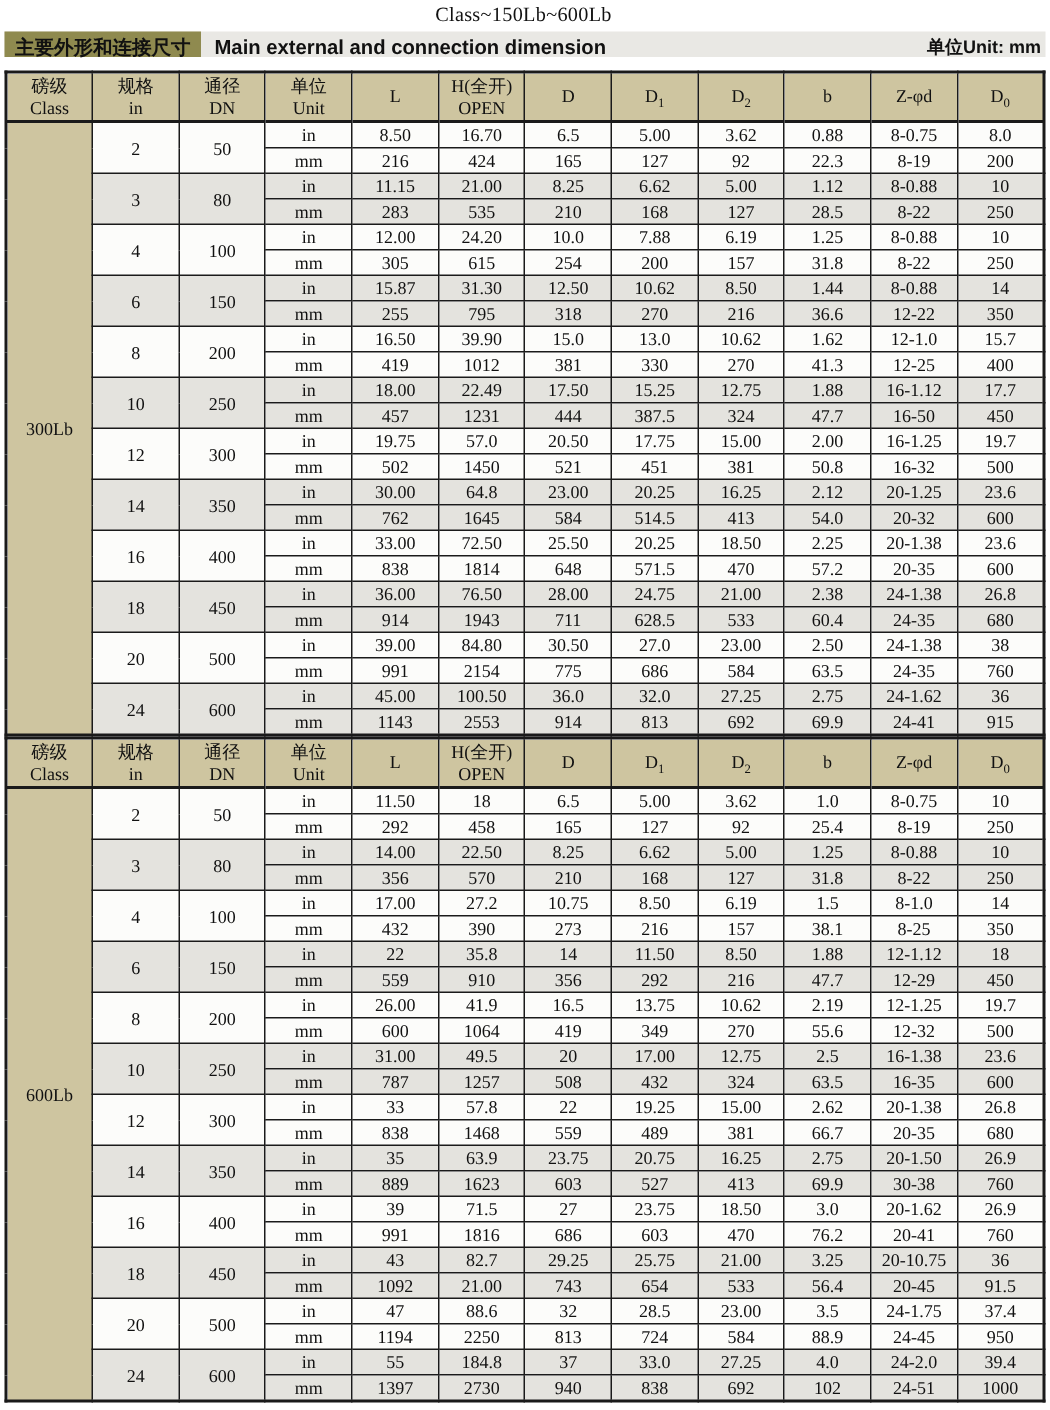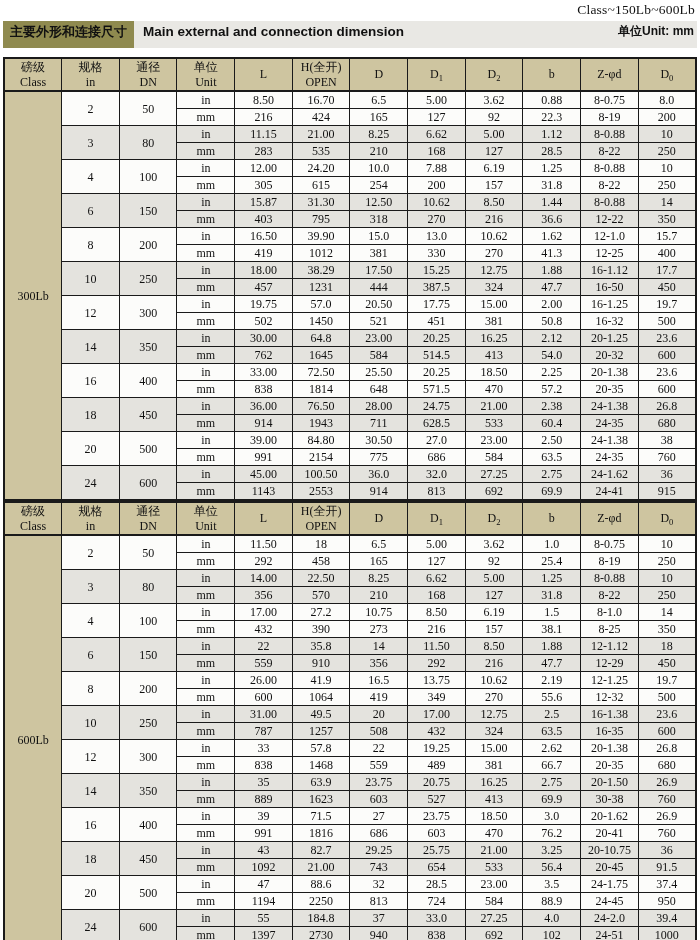--- a/index.html
+++ b/index.html
@@ -12,30 +12,30 @@
   }
   html,body{margin:0;padding:0;background:#fff;}
   body{
     width:700px;height:940px;overflow:hidden;
     font-family:"Liberation Serif","DejaVu Serif",serif;
     color:#111;
   }
   .page{padding:0 3px;box-sizing:border-box;}
 
   .topline{
-    text-align:right;
+    text-align:center;
     font-size:13.5px;
     padding:2px 2px 3px 0;
     letter-spacing:.2px;
   }
 
   .titlebar{
     display:flex;align-items:stretch;
     background:var(--bar);
-    height:27px;line-height:21px;
+    height:17px;line-height:21px;
     margin-bottom:9px;
   }
   .title-cn{
     background:var(--olive);
     font-family:"Liberation Sans","DejaVu Sans",sans-serif;
     font-weight:bold;font-size:13px;
     padding:0 7px;white-space:nowrap;
   }
   .title-en{
     font-family:Liberation Sans, sans-serif;
@@ -205,21 +205,21 @@
           <td>31.30</td>
           <td>12.50</td>
           <td>10.62</td>
           <td>8.50</td>
           <td>1.44</td>
           <td>8-0.88</td>
           <td>14</td>
         </tr>
         <tr class="g-odd">
           <td>mm</td>
-          <td>403</td>
+          <td>255</td>
           <td>795</td>
           <td>318</td>
           <td>270</td>
           <td>216</td>
           <td>36.6</td>
           <td>12-22</td>
           <td>350</td>
         </tr>
         <tr class="g-even">
           <td rowspan="2">8</td>
@@ -243,21 +243,21 @@
           <td>270</td>
           <td>41.3</td>
           <td>12-25</td>
           <td>400</td>
         </tr>
         <tr class="g-odd">
           <td rowspan="2">10</td>
           <td rowspan="2">250</td>
           <td>in</td>
           <td>18.00</td>
-          <td>38.29</td>
+          <td>22.49</td>
           <td>17.50</td>
           <td>15.25</td>
           <td>12.75</td>
           <td>1.88</td>
           <td>16-1.12</td>
           <td>17.7</td>
         </tr>
         <tr class="g-odd">
           <td>mm</td>
           <td>457</td>

